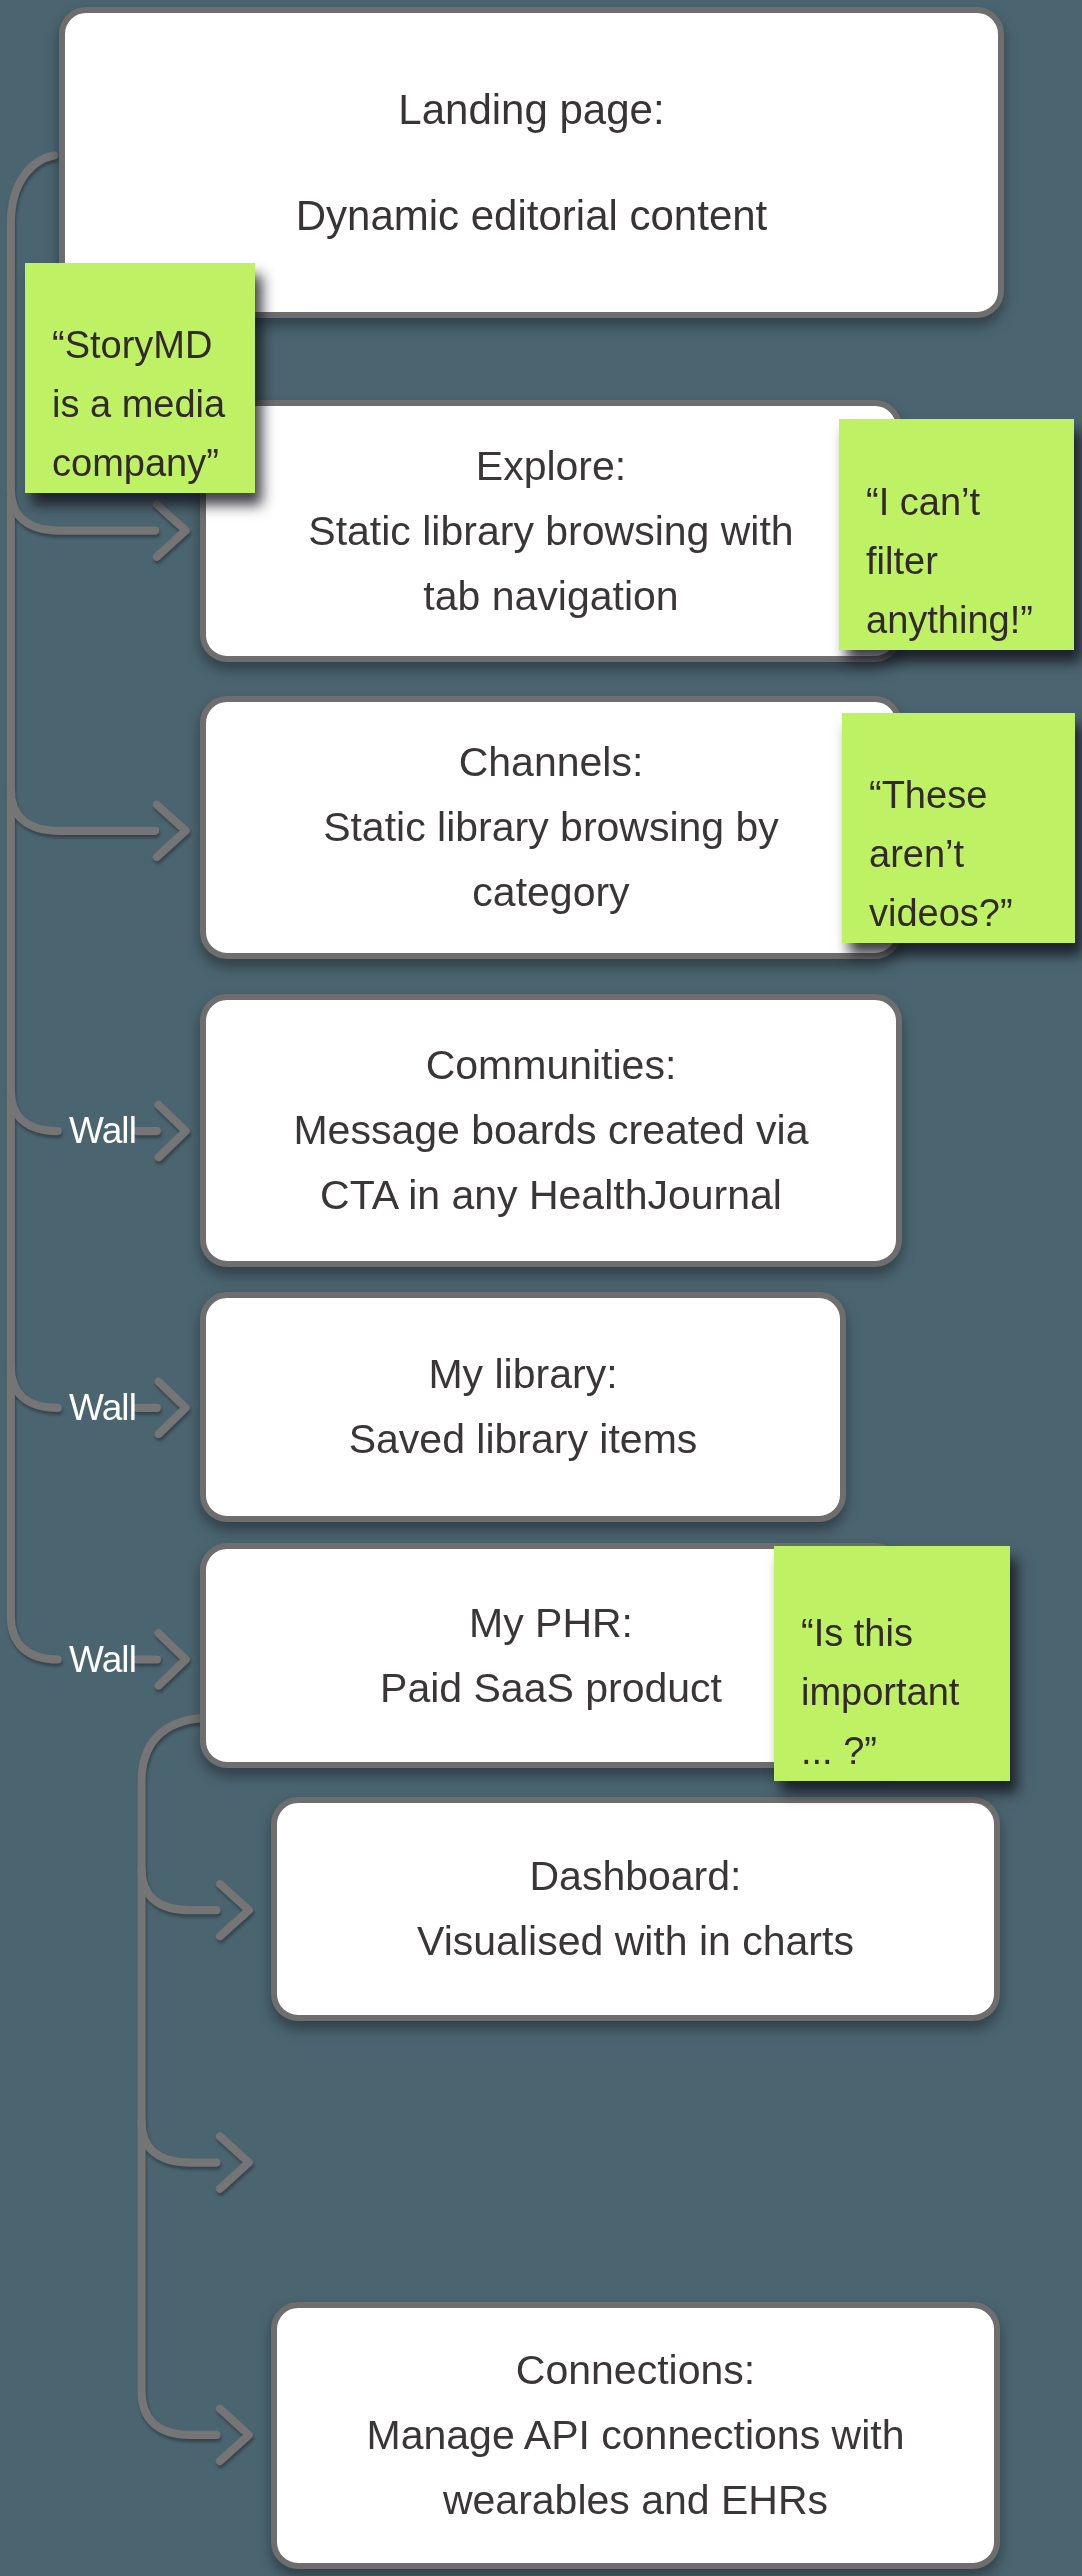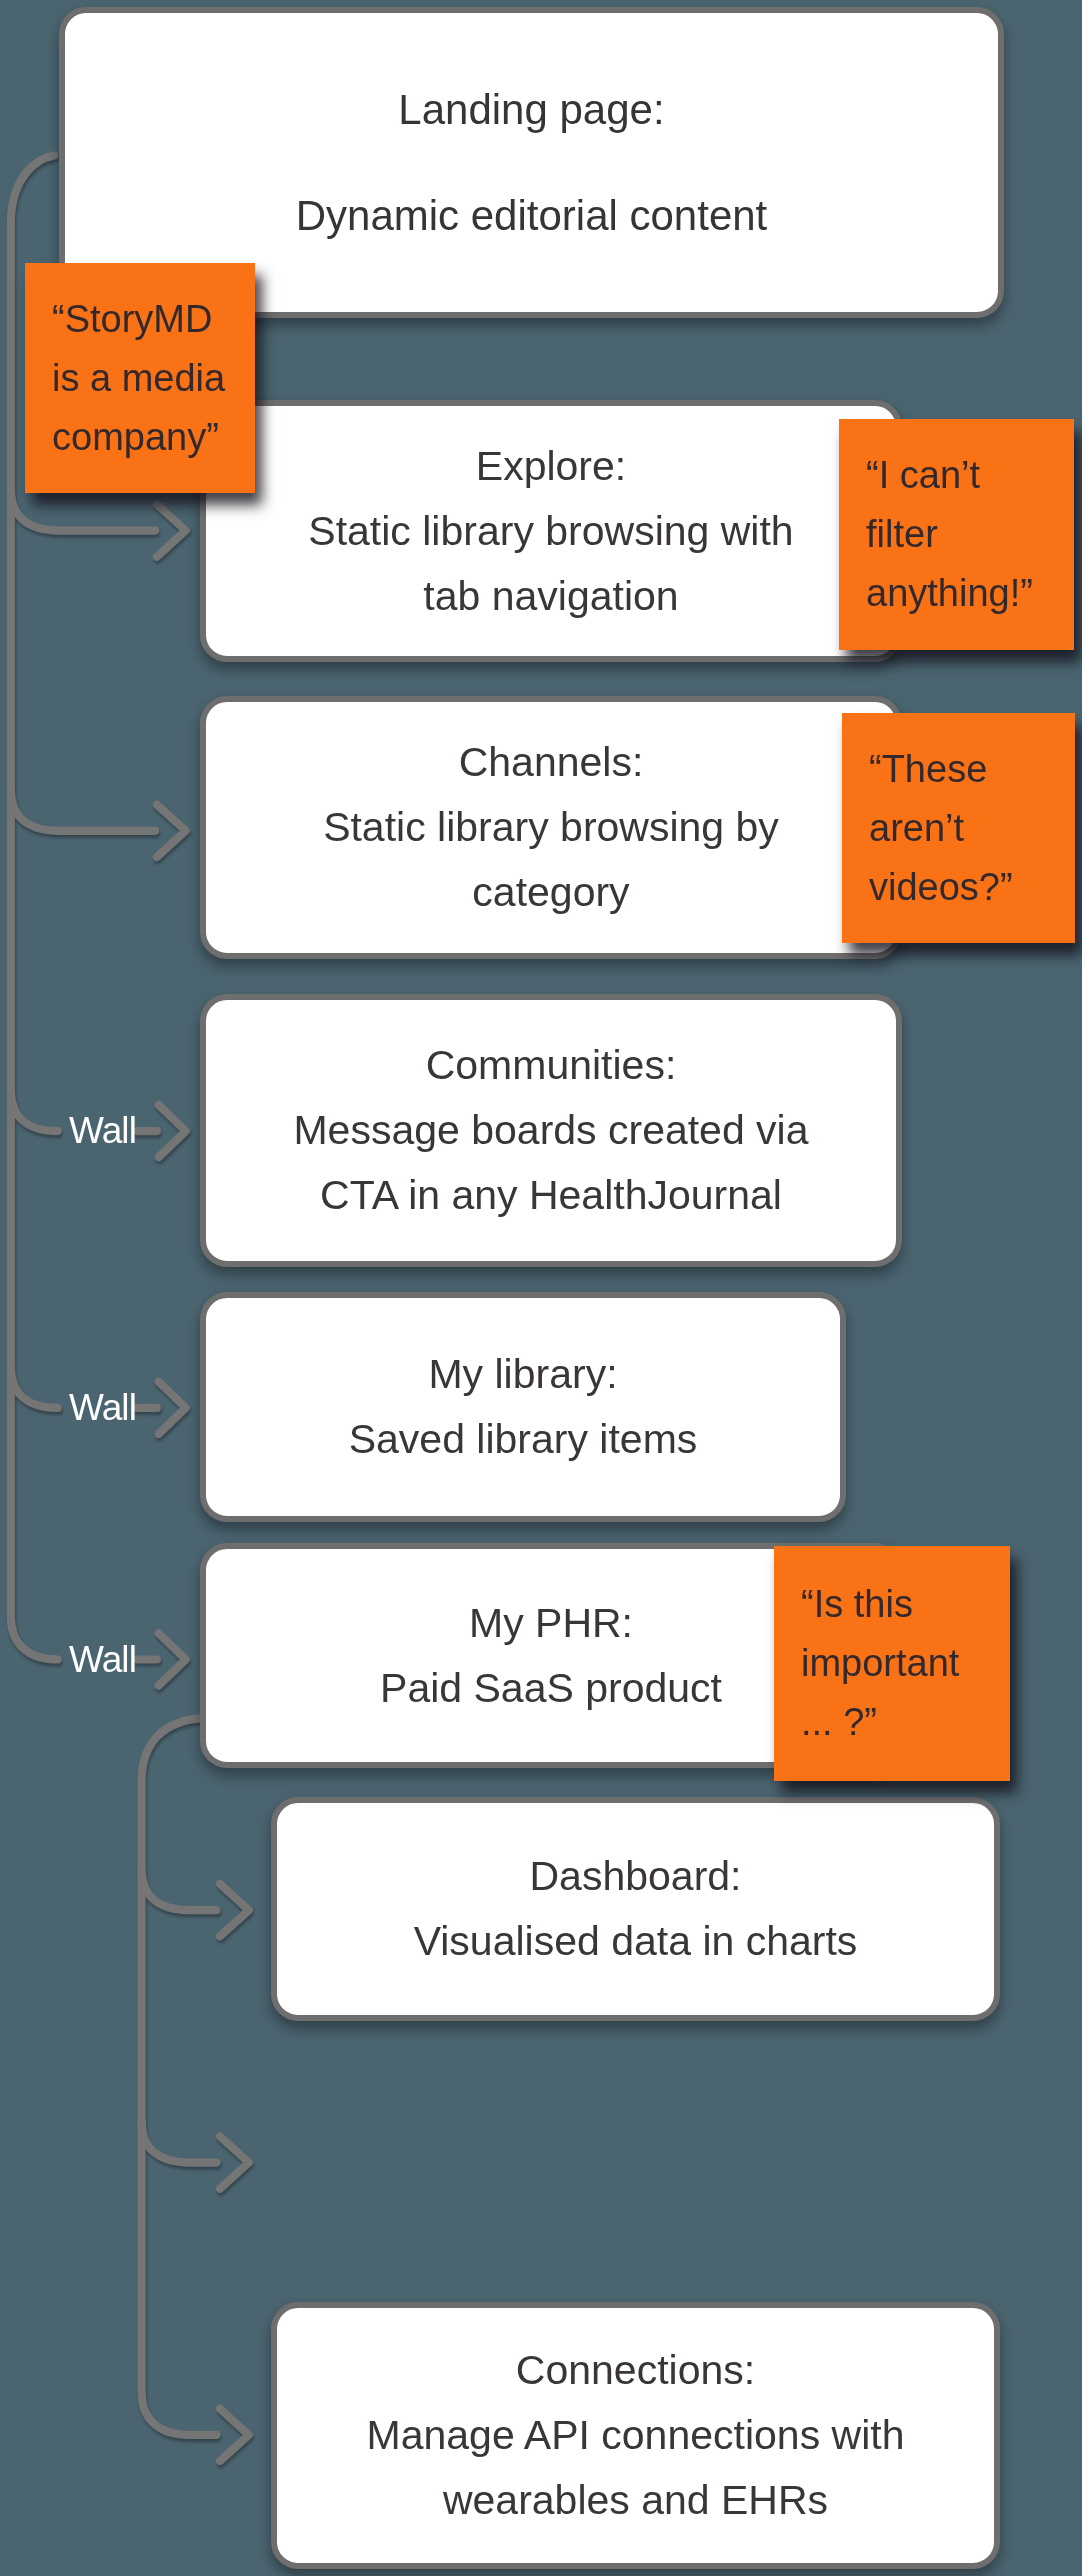--- a/index.html
+++ b/index.html
@@ -27,23 +27,23 @@
     display:flex;align-items:center;justify-content:center;
     box-sizing:border-box;
   }
   .node-text{
     white-space:pre-line;text-align:center;
     color:#3A3637;font-size:41px;line-height:65px;
   }
   .title-text{font-size:42px;line-height:106px;color:#383435;}
   .note{
     position:absolute;z-index:3;
-    background:#f97316;
+    background:#bef264;
     box-shadow:7.2px 11.7px 12.6px rgba(18,16,26,.8);
-    display:flex;flex-direction:column;justify-content:center;
+    display:flex;flex-direction:column;justify-content:flex-end;
     box-sizing:border-box;padding-left:27px;
   }
   .note-text{
     white-space:pre-line;text-align:left;
     color:#33282B;font-size:38px;line-height:59px;
   }
   .wall{
     position:absolute;z-index:4;width:67px;height:38px;
     display:flex;align-items:center;justify-content:center;
     color:#ffffff;font-size:37px;letter-spacing:-0.9px;font-weight:500;
@@ -96,21 +96,21 @@
 Saved library items</div>
   </div>
 
   <div class="node" style="left:200px;top:1543px;width:702px;height:225px;">
     <div class="node-text">My PHR:
 Paid SaaS product</div>
   </div>
 
   <div class="node" style="left:271px;top:1797px;width:729px;height:224px;">
     <div class="node-text">Dashboard:
-Visualised data in charts</div>
+Visualised with in charts</div>
   </div>
 
 
   <div class="node" style="left:271px;top:2302px;width:729px;height:267px;">
     <div class="node-text">Connections:
 Manage API connections with
 wearables and EHRs</div>
   </div>
 
   <div class="note" style="left:25px;top:263px;width:230px;height:230px;">

